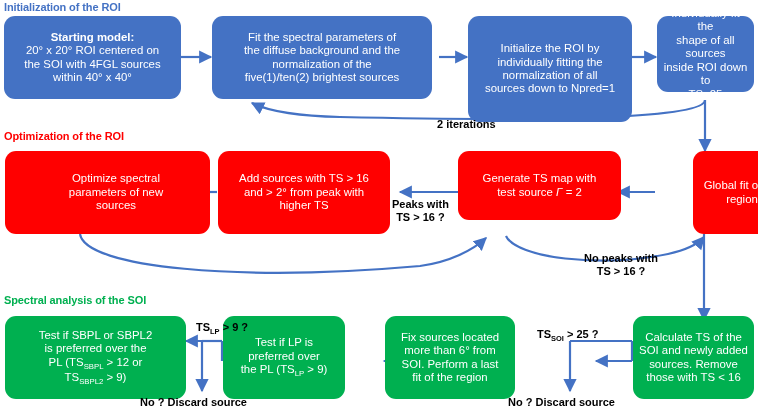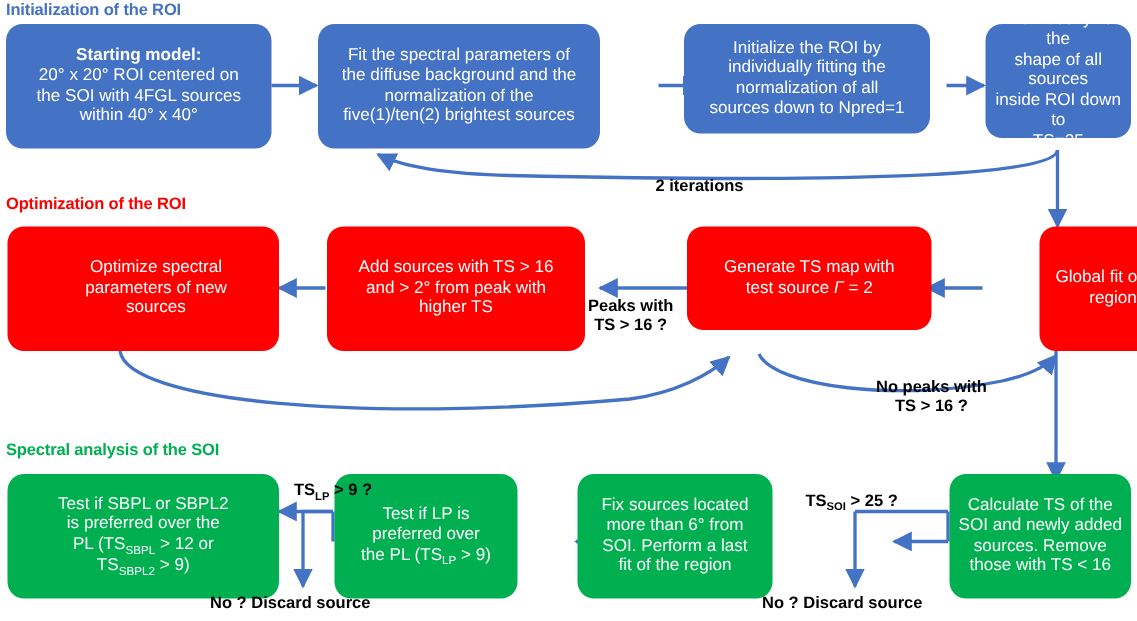--- a/index.html
+++ b/index.html
@@ -116,50 +116,50 @@
 
   <div class="node blue bold-first" style="left:4px; top:16px; width:177px; height:83px;">
     <div class="inner">
         <div class="l1">Starting model:</div>
         <div class="l2">20° x 20° ROI centered on</div>
         <div class="l3">the SOI with 4FGL sources</div>
         <div class="l4">within 40° x 40°</div>
       </div>
   </div>
 
-  <div class="node blue" style="left:212px; top:16px; width:188px; height:83px;">
+  <div class="node blue" style="left:212px; top:16px; width:220px; height:83px;">
     <div class="inner">
         <div class="l1">Fit the spectral parameters of</div>
         <div class="l2">the diffuse background and the</div>
         <div class="l3">normalization of the</div>
         <div class="l4">five(1)/ten(2) brightest sources</div>
       </div>
   </div>
 
-  <div class="node blue" style="left:456px; top:16px; width:164px; height:73px;">
+  <div class="node blue" style="left:468px; top:16px; width:164px; height:106px;">
     <div class="inner">
         <div class="l1">Initialize the ROI by</div>
         <div class="l2">individually fitting the</div>
         <div class="l3">normalization of all</div>
         <div class="l4">sources down to Npred=1</div>
       </div>
   </div>
 
   <div class="node blue" style="left:657px; top:16px; width:97px; height:76px;">
     <div class="inner">
         <div class="l1">Individually fit the</div>
         <div class="l2">shape of all sources</div>
         <div class="l3">inside ROI down to</div>
         <div class="l4">TS=25</div>
       </div>
   </div>
 
   <div class="edge-label" style="left:437px; top:118px;">2 iterations</div>
 
-  <div class="node red" style="left:5px; top:151px; width:181px; height:83px;padding-left:22px;">
+  <div class="node red" style="left:5px; top:151px; width:205px; height:83px;padding-left:22px;">
     <div class="inner">
         <div class="l1">Optimize spectral</div>
         <div class="l2">parameters of new</div>
         <div class="l3">sources</div>
       </div>
   </div>
 
   <div class="node red" style="left:218px; top:151px; width:172px; height:83px;">
     <div class="inner">
         <div class="l1">Add sources with TS &gt; 16</div>

